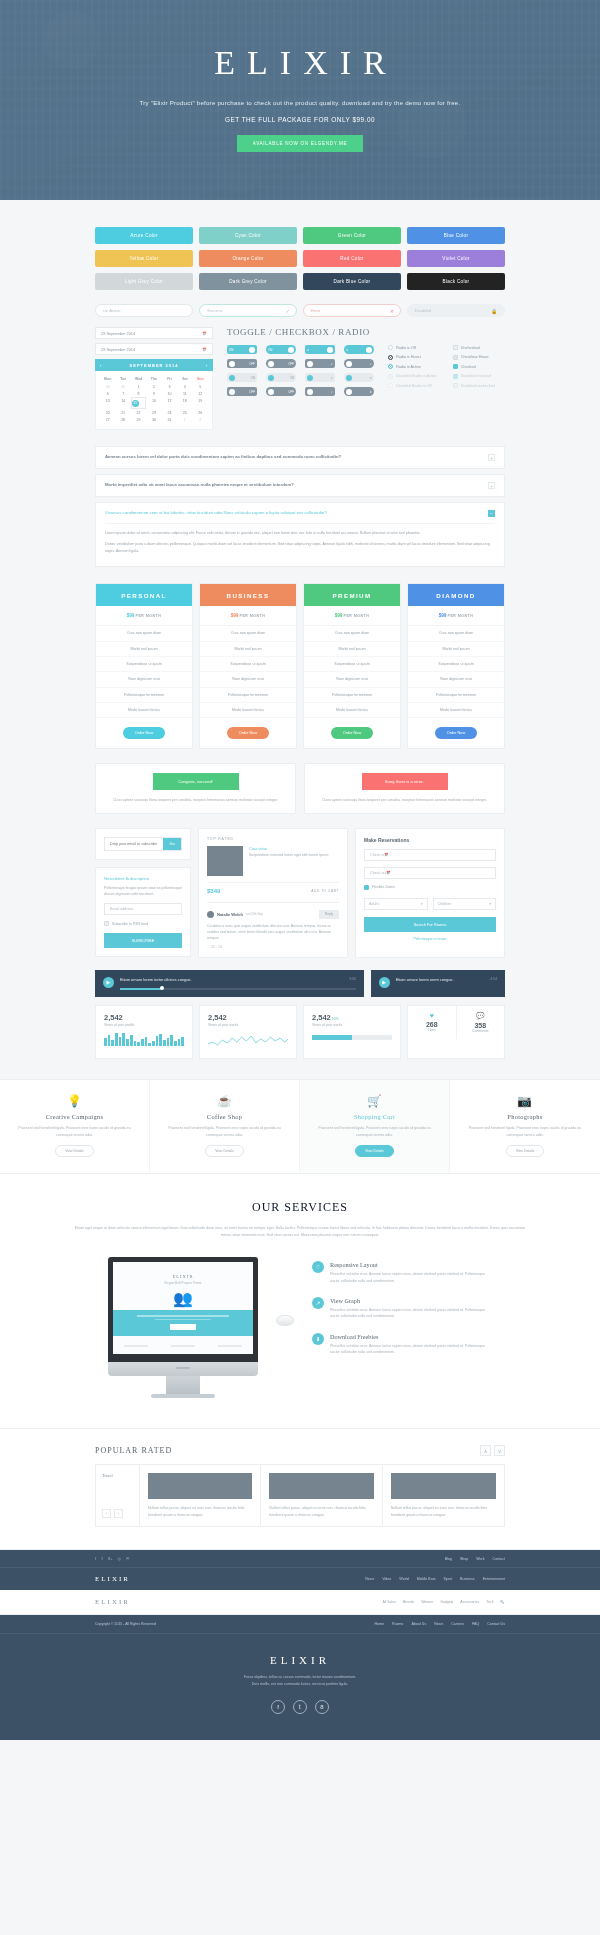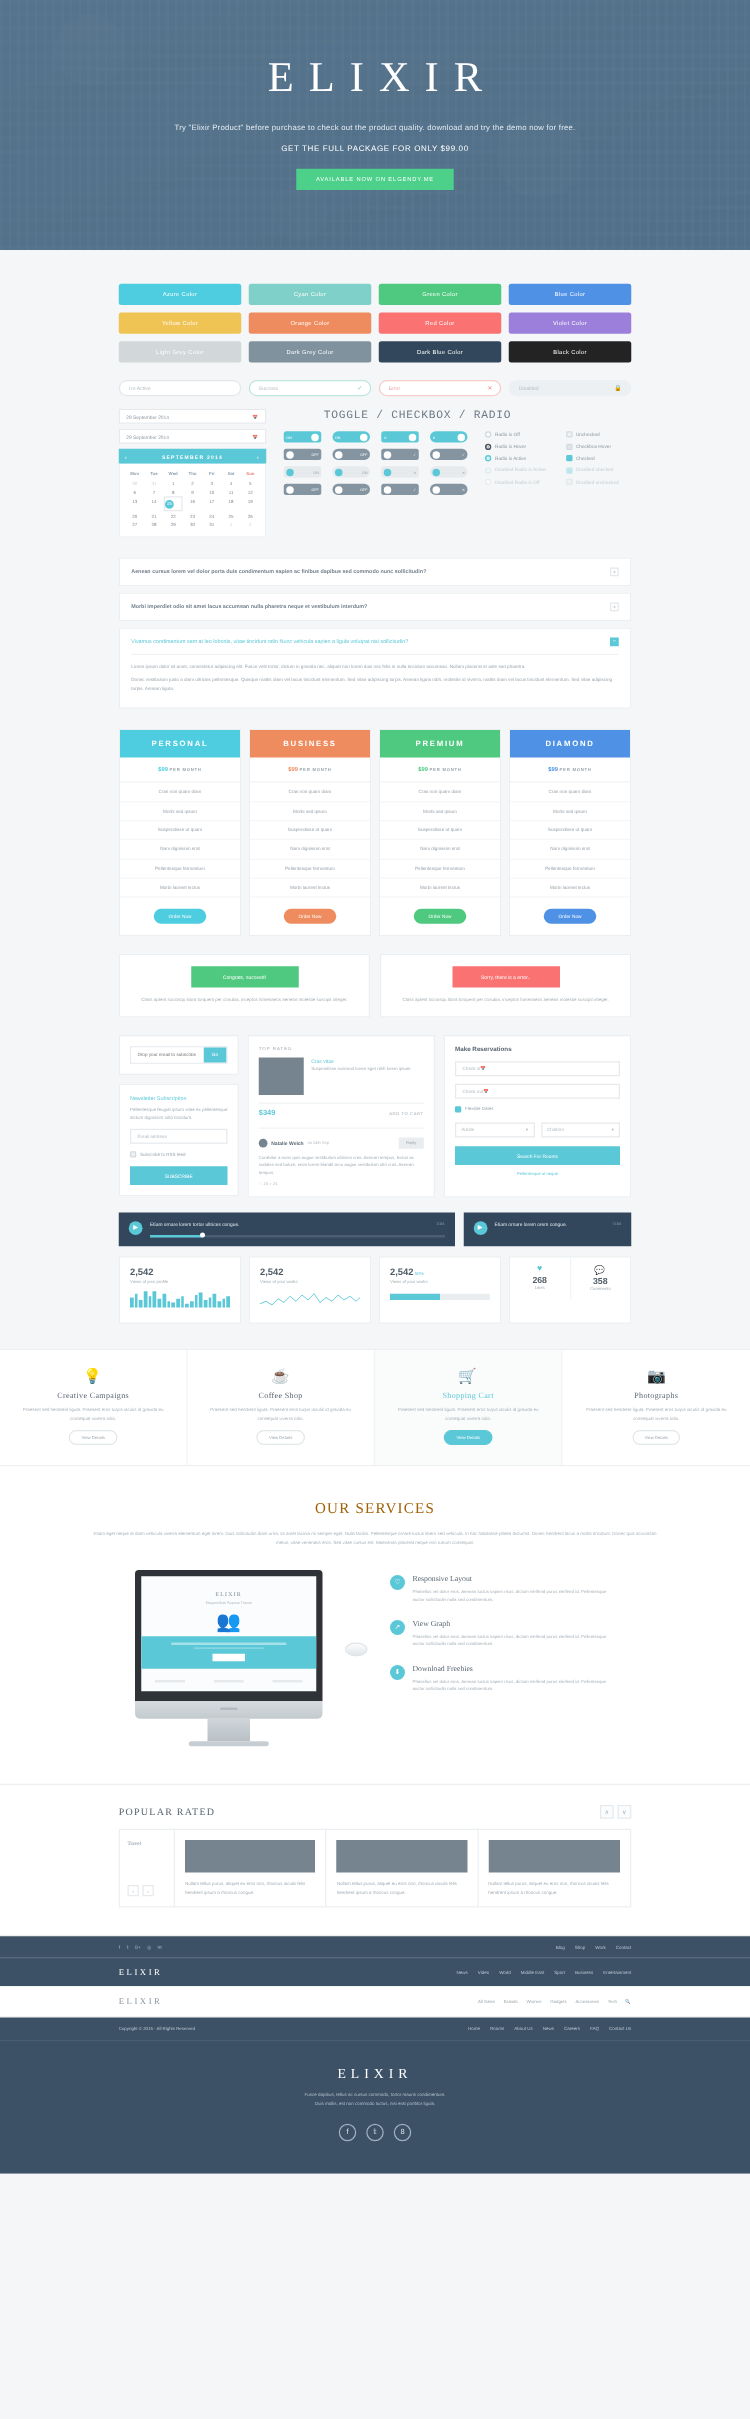--- a/index.html
+++ b/index.html
@@ -89,21 +89,21 @@
   }
   .calbody { background:#fff; border:1px solid #eef1f3; border-top:none; padding:4px 4px 5px; }
   .calrow { display:grid; grid-template-columns: repeat(7,1fr); text-align:center; }
   .calrow.head div { font-size:3.5px; color:#8fa0ad; padding:2px 0; font-weight:bold;}
   .calrow.head div.sun { color:#ef8080; }
   .calrow div { font-size:3.6px; color:#7d8b96; padding:1.6px 0; }
   .calrow div.mute { color:#ccd4da; }
   .calrow div.sel { }
   .calrow div.sel b { background:#5bc8d8; color:#fff; border-radius:50%; display:inline-block; width:7px; height:7px; line-height:7px; font-weight:normal;}
 
-  .tcHead { font-family:Liberation Mono, monospace; font-size:9px; color:#6c7a86; letter-spacing:.6px;margin-left:32px; }
+  .tcHead { font-family:Liberation Serif, serif; font-size:9px; color:#6c7a86; letter-spacing:.6px; }
   .toggles { display:grid; grid-template-columns: repeat(4, 30px); gap:5px 9px; margin-top:8px; }
   .tg { height:9px; border-radius:2px; display:flex; align-items:center; justify-content:space-between; padding:0 2px; font-size:2.9px; color:#fff; }
   .tg .knob { width:6px; height:6px; border-radius:50%; background:#fff; }
   .tg.round { border-radius:5px; }
   .tg.on { background:#5bc8d8; }
   .tg.off { background:#8494a0; }
   .tg.light { background:#e6eaed; color:#9aa6af; }
   .tg.light .knob { background:#5bc8d8; }
 
   .optcol { display:flex; gap:16px; margin-top:8px; }
@@ -216,21 +216,21 @@
   .feat .ficon { font-size:12px; color:#9aa6ae; }
   .feat.hl .ficon { color:#5bc8d8; }
   .feat h4 { font-family:"Liberation Serif", serif; font-size:6.4px; color:#5a6671; font-weight:400; margin-top:5px; letter-spacing:.3px;}
   .feat.hl h4 { color:#5bc8d8; }
   .feat p { font-size:3.6px; line-height:1.9; color:#a8b1b8; margin-top:5px; }
   .fbtn { margin-top:6px; border:1px solid #e2e7ea; background:#fff; color:#9aa5ad; font-size:3.4px; border-radius:7px; padding:3px 9px; cursor:pointer; font-family:inherit;}
   .feat.hl .fbtn { background:#5bc8d8; border-color:#5bc8d8; color:#fff; }
 
   
   .services { background:#fff; padding:26px 0 30px; text-align:center; border-bottom:1px solid #eceff1;}
-  .svtitle { font-family:"Liberation Serif", serif; font-size:12px; color:#a16207; letter-spacing:1px; font-weight:400;}
+  .svtitle { font-family:"Liberation Serif", serif; font-size:12px; color:#0f172a; letter-spacing:1px; font-weight:400;}
   .svdesc { width:460px; margin:10px auto 0; font-size:3.6px; line-height:1.9; color:#a8b1b8;}
   .svrow { display:flex; gap:18px; justify-content:center; margin-top:18px; align-items:flex-start;}
   .monitor { width:150px; }
   .mscreen { background:#2f3337; border-radius:3px 3px 0 0; padding:5px 5px 8px; }
   .minner { background:#fbfcfd; height:92px; position:relative; overflow:hidden; }
   .mtop { text-align:center; padding-top:12px; }
   .mbrand { font-size:4.6px; color:#7c8a95; letter-spacing:1px; font-family:"Liberation Serif", serif;}
   .msub { font-size:2.8px; color:#aab4bb; margin-top:2px; }
   .mppl { margin-top:6px; font-size:16px; color:#5bc8d8; line-height:1;}
   .mband { position:absolute; bottom:18px; left:0; right:0; height:26px; background:#5bc8d8; text-align:center; padding-top:5px;}

